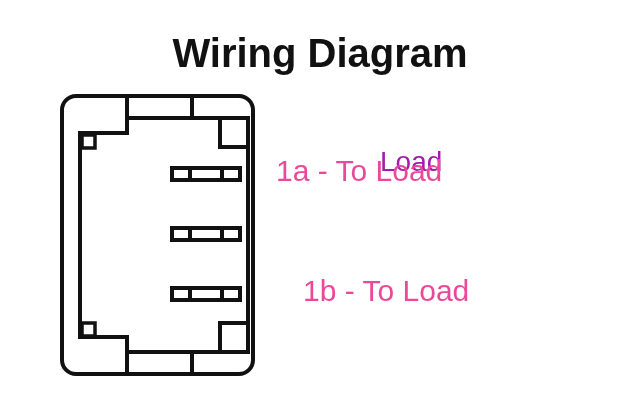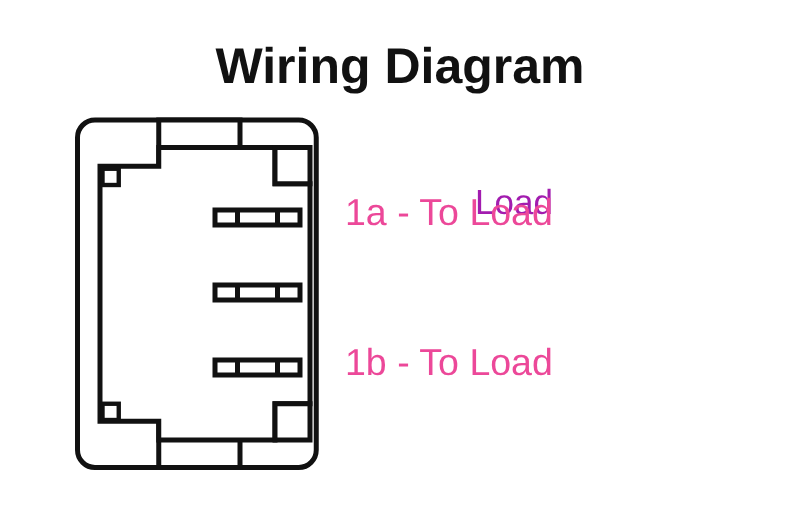--- a/index.html
+++ b/index.html
@@ -51,21 +51,21 @@
     position: absolute;
     left: 0;
     font-size: 30px;
     font-weight: normal;
     color: #ec4899;
     white-space: nowrap;
     line-height: 34px;
   }
   .terminal-label.row0 { top: 14px; }
   .terminal-label.row1 { top: 74px; }
-  .terminal-label.row2 { top: 134px; }
+  .terminal-label.row2 { top: 134px; margin-left: 27px; }
   #watermark {
     position: absolute;
     left: 380px;
     top: 146px;
     font-size: 28px;
     font-weight: normal;
     color: #a21caf;
     white-space: nowrap;
     pointer-events: none;
   }

